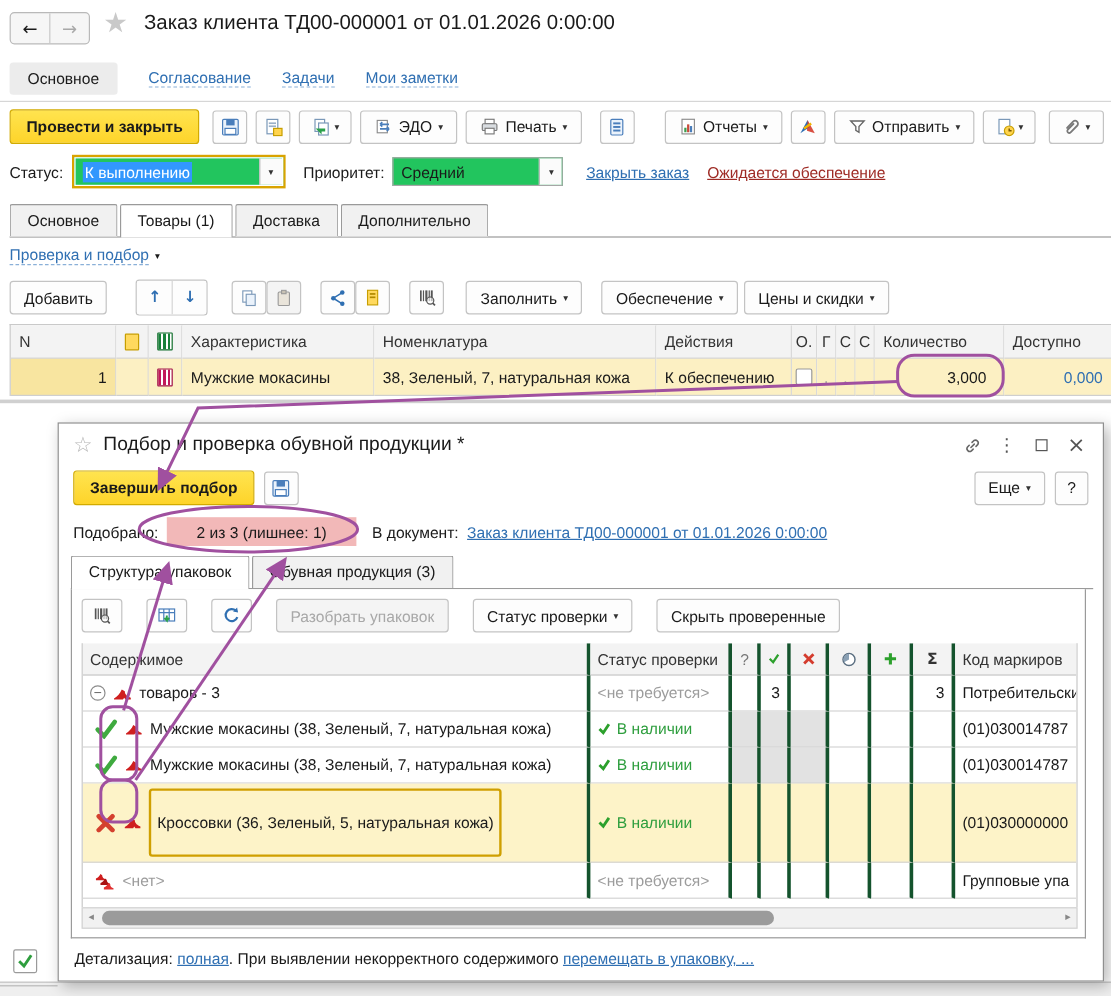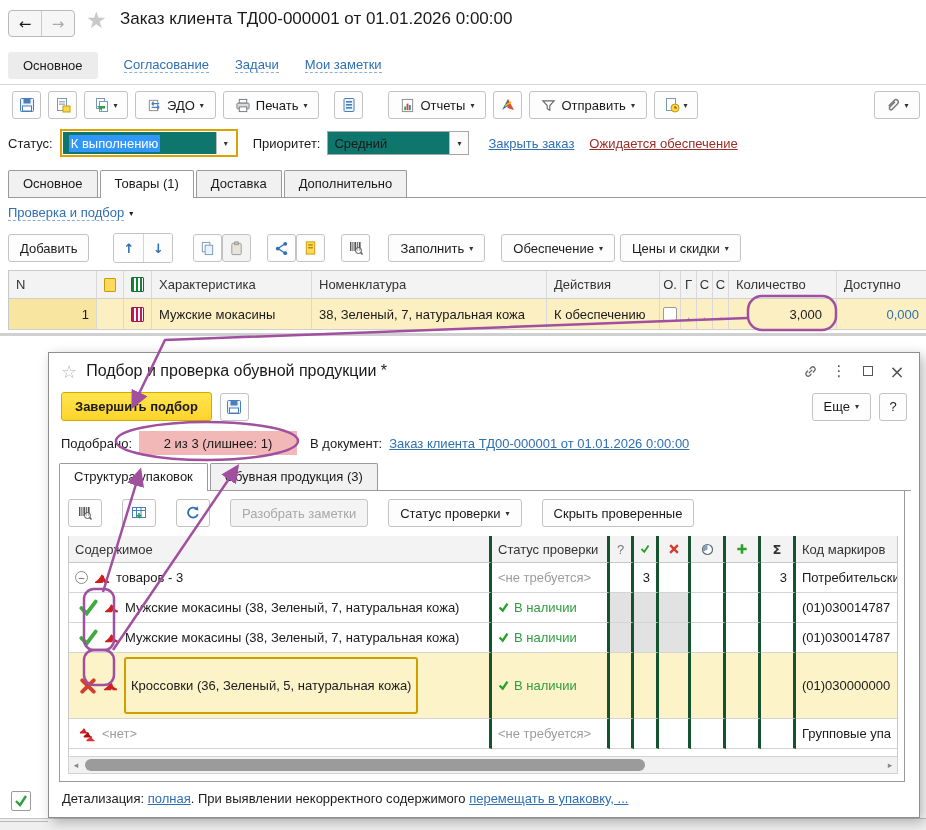--- a/index.html
+++ b/index.html
@@ -12,21 +12,21 @@
   .btn { display:inline-flex; align-items:center; justify-content:center; gap:5px; height:28px;
          padding:0 11px; background:#fdfdfd; border:1px solid #c3c3c3; border-radius:3px; color:#1a1a1a; cursor:default; white-space:nowrap; }
   .iconbtn { display:inline-flex; align-items:center; justify-content:center; gap:3px; height:28px; min-width:29px;
          background:#fdfdfd; border:1px solid #c3c3c3; border-radius:3px; }
   .ybtn { display:inline-flex; align-items:center; justify-content:center; height:29px; padding:0 13px;
          background:linear-gradient(#ffe44f,#fed42a); border:1px solid #d2ab00; border-radius:3px; font-weight:bold; }
   .caret { font-size:8px; color:#333; }
   .link { color:#2f6fb2; text-decoration:underline; cursor:pointer; white-space:nowrap; }
   .dlink { color:#2f6fb2; text-decoration:none; border-bottom:1px dashed #7fa; border-bottom:1px dashed #8ab0d8; cursor:pointer; white-space:nowrap;}
   .warnlink { color:#9e2b25; text-decoration:underline; cursor:pointer; }
-  .combo { display:inline-flex; align-items:stretch; background:#0f766e; border:1px solid #a6a6a6; height:24px; }
+  .combo { display:inline-flex; align-items:stretch; background:#22c55e; border:1px solid #a6a6a6; height:24px; }
   .combo .val { flex:1; display:flex; align-items:center; padding:0 6px; overflow:hidden; white-space:nowrap; }
   .combo .arr { width:19px; display:flex; align-items:center; justify-content:center; border-left:1px solid #bbb; background:#fbfbfb; }
   .chip { background:#ececec; border-radius:3px; padding:6px 15px; }
 
   
   .navgrp { left:8px; top:10px; display:flex; border:1px solid #b9b9b9; border-radius:4px; overflow:hidden; background:#f6f6f6; }
   .navgrp span { width:32px; height:25px; display:flex; align-items:center; justify-content:center; font-size:15px; }
   .navgrp .sep { width:1px; background:#c9c9c9; height:auto; }
   .fav { left:86px; top:7px; font-size:23px; color:#c9c9c9; }
   .wtitle { left:120px; top:9px; font-size:17px; }
@@ -116,20 +116,21 @@
 
   <div class="abs navtabs">
     <span class="chip">Основное</span>
     <span class="dlink">Согласование</span>
     <span class="dlink">Задачи</span>
     <span class="dlink">Мои заметки</span>
   </div>
   <div class="abs hr1"></div>
 
   <div class="abs toolbar">
+    <span class="ybtn">Провести и закрыть</span>
     <span class="iconbtn" style="margin-left:4px">
       <svg class="icon" width="16" height="16" viewBox="0 0 16 16">
           <rect x="1.5" y="1.5" width="13" height="13" rx="1" fill="#eaf2fb" stroke="#4a7ebb"></rect>
           <rect x="4.5" y="1.5" width="7" height="5" fill="#4a7ebb"></rect>
           <rect x="3.5" y="9" width="9" height="5" fill="#fff" stroke="#4a7ebb"></rect>
         </svg>
     </span>
     <span class="iconbtn">
       <svg class="icon" width="16" height="16" viewBox="0 0 16 16">
           <rect x="2.5" y="1.5" width="9" height="12" fill="#fff" stroke="#7a98b8"></rect>
@@ -416,21 +417,21 @@
               <path d="M1.5 5.5 h13 M5.5 2.5 v10 M10 2.5 v10" stroke="#4a7ebb"></path>
               <path d="M8 8 v4 l-2 -2 M8 12 l2 -2" stroke="#2aa14a" stroke-width="1.6" fill="none"></path>
             </svg>
         </span>
         <span class="iconbtn" style="width:34px">
           <svg class="icon" width="16" height="16" viewBox="0 0 16 16">
               <path d="M12.8 9.2 a5 5 0 1 1 -1.2-5.2" fill="none" stroke="#2f6fb2" stroke-width="1.8"></path>
               <path d="M12.6 1.2 L13.4 5.4 L9.2 4.6 Z" fill="#2f6fb2"></path>
             </svg>
         </span>
-        <span class="btn dis">Разобрать заметки</span>
+        <span class="btn dis">Разобрать упаковок</span>
         <span class="btn">
           <span>Статус проверки</span>
             <span class="caret g">▾</span>
         </span>
         <span class="btn">Скрыть проверенные</span>
       </div>
 
       <div class="tablebox">
 
         <div class="mrow mhead">

